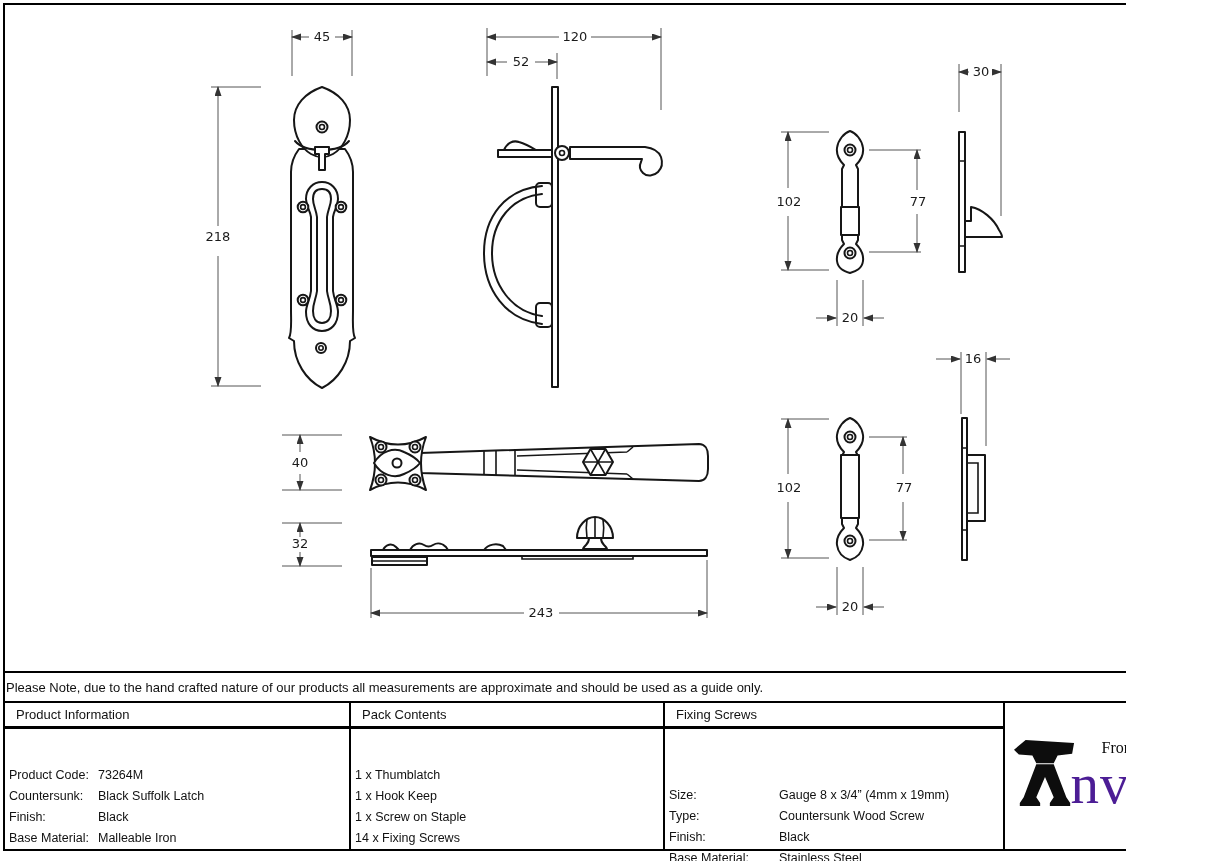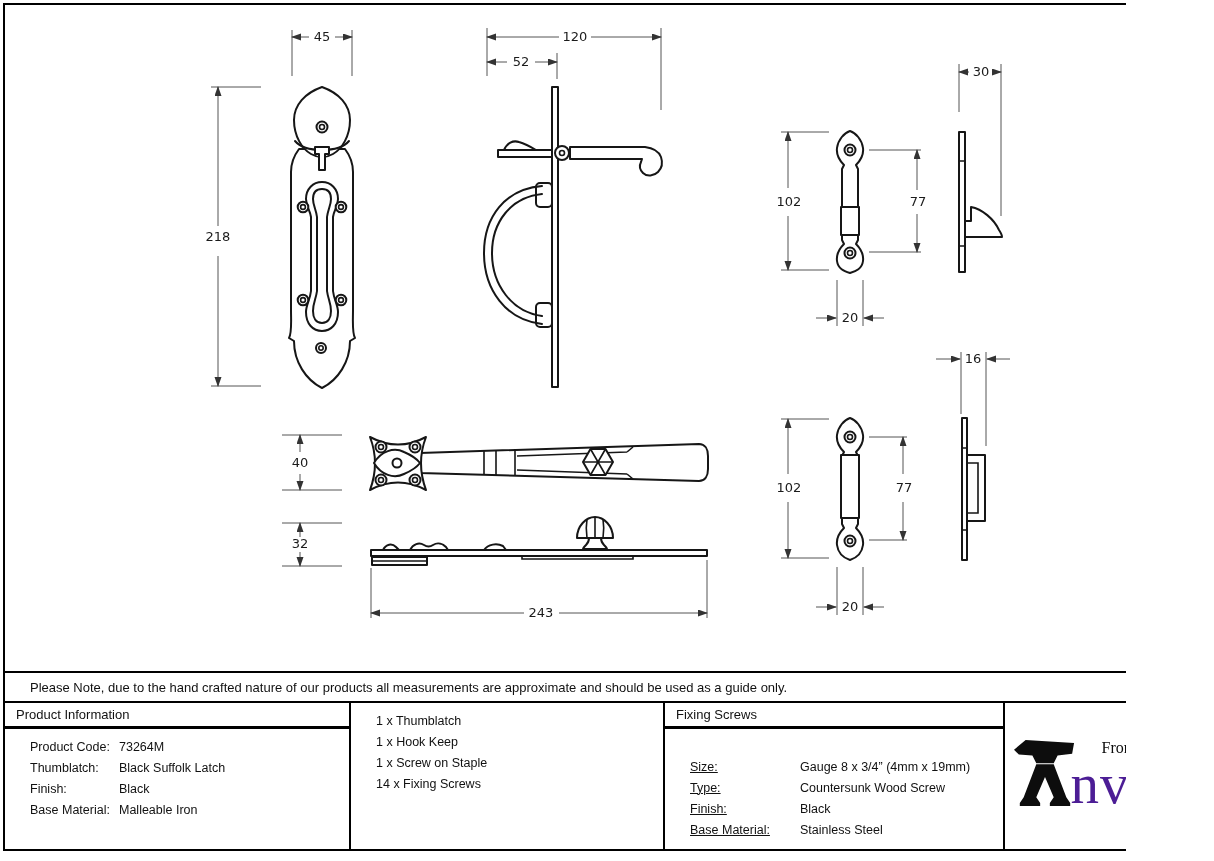--- a/index.html
+++ b/index.html
@@ -5,30 +5,30 @@
   html,body{margin:0;padding:0;background:#fff;}
   .page{position:relative;width:1126px;height:861px;background:#fff;font-family:"Liberation Sans",sans-serif;color:#111;overflow:hidden;}
   .sheet-border{position:absolute;left:3px;top:3px;width:1199px;height:844px;border:2px solid #000;background:#fff;}
   svg.drawings{position:absolute;left:0;top:0;}
   svg .p{stroke:#161616;stroke-width:2;fill:none;stroke-linejoin:round;stroke-linecap:round;}
   svg .pf{stroke:#161616;stroke-width:2;fill:#fff;stroke-linejoin:round;}
   svg .pt{stroke:#161616;stroke-width:1.6;fill:none;}
   svg .d{stroke:#555;stroke-width:1;fill:none;}
   svg .dt{font-family:"DejaVu Sans",sans-serif;font-size:13px;fill:#1b1b1b;text-anchor:middle;}
   .bottom{position:absolute;left:3px;top:671px;width:1203px;height:180px;box-sizing:border-box;border:2px solid #000;background:#fff;display:flex;flex-direction:column;}
-  .note-row{flex:0 0 28px;border-bottom:2px solid #000;display:flex;align-items:center;padding:0 25px;font-size:13px;}
+  .note-row{flex:0 0 28px;border-bottom:2px solid #000;display:flex;align-items:center;padding:0 1px;font-size:13px;}
   .cols{flex:1;display:flex;min-height:0;}
   .col{box-sizing:border-box;border-right:2px solid #000;display:flex;flex-direction:column;}
   .col1{width:346px;}.col2{width:314px;}.col3{width:340px;gap:20px;}
   .col4{flex:1;border-right:none;align-items:center;justify-content:center;}
   .col-header{flex:0 0 26px;border-bottom:3px solid #000;box-sizing:border-box;display:flex;align-items:center;padding:0 11px;font-size:13px;}
-  .col-body{padding:7px 25px 0;font-size:12.5px;}
+  .col-body{padding:7px 4px 0;font-size:12.5px;margin-top:28px;}
   .kv{display:flex;height:21px;align-items:center;}
   .kv .k{width:89px;flex:none;}
-  .col3 .kv .k{width:110px;text-decoration:underline;}
+  .col3 .kv .k{width:110px;}
   .pack-item{height:21px;display:flex;align-items:center;}
   .logo{position:relative;width:182px;height:82px;}
   .logo .anvil-glyph{position:absolute;left:0;top:3px;}
   .logo .brand{position:absolute;left:57px;top:20px;font-family:"Liberation Serif",serif;font-size:57px;line-height:1;letter-spacing:1px;color:#4c1d95;}
   .logo .tagline{position:absolute;left:88px;top:4px;font-family:"Liberation Serif",serif;font-size:16px;color:#0d0d0d;}
   .logo .diamond{position:absolute;left:153px;top:9px;font-size:11px;color:#0d0d0d;}
   .logo .reg{position:absolute;left:170px;top:-4px;font-family:"Liberation Serif",serif;font-size:11px;color:#0d0d0d;}
 </style>
 </head>
 <body>
@@ -226,35 +226,38 @@
       <div class="col col1">
         <div class="col-header">
           <span>Product Information</span>
         </div>
         <div class="col-body">
           <div class="kv">
             <span class="k">Product Code:</span>
             <span class="v">73264M</span>
           </div>
           <div class="kv">
-            <span class="k">Thumblatch:</span>
+            <span class="k">Countersunk:</span>
             <span class="v">Black Suffolk Latch</span>
           </div>
           <div class="kv">
             <span class="k">Finish:</span>
             <span class="v">Black</span>
           </div>
           <div class="kv">
             <span class="k">Base Material:</span>
             <span class="v">Malleable Iron</span>
           </div>
         </div>
       </div>
 
       <div class="col col2">
+        <div class="col-header">
+          <span>Pack Contents</span>
+        </div>
         <div class="col-body">
           <div class="pack-item">1 x Thumblatch</div>
           <div class="pack-item">1 x Hook Keep</div>
           <div class="pack-item">1 x Screw on Staple</div>
           <div class="pack-item">14 x Fixing Screws</div>
         </div>
       </div>
 
       <div class="col col3">
         <div class="col-header">

